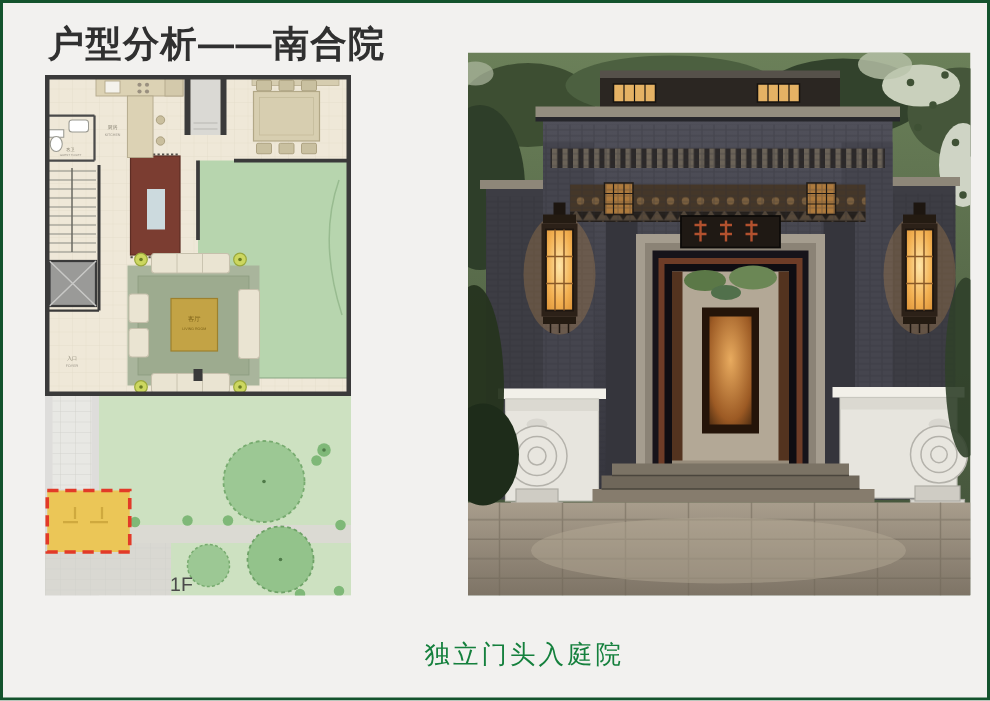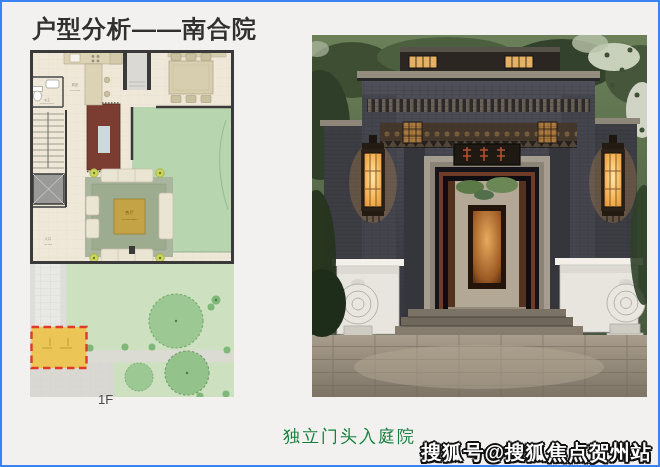--- a/index.html
+++ b/index.html
@@ -1,27 +1,27 @@
 <!DOCTYPE html>
 <html><head>
 <meta charset="utf-8">
 <style>
   html,body{margin:0;padding:0;background:#e9e8e6;}
   .canvas{
     position:relative;width:660px;height:467px;box-sizing:border-box;
-    background:#f2f1ef;border:2px solid #3b82f6;overflow:hidden;
+    background:#f2f1ef;border:2px solid #14532d;overflow:hidden;
     font-family:"Liberation Sans","DejaVu Sans",sans-serif;
   }
   .title{
     position:absolute;left:30px;top:11px;font-size:24px;font-weight:bold;
     color:#303030;letter-spacing:1px;white-space:nowrap;
   }
   .plan{position:absolute;left:28px;top:48px;width:204px;height:347px;}
   .floor-label{
-    position:absolute;left:96px;top:390px;width:46px;text-align:left;
+    position:absolute;left:96px;top:380px;width:46px;text-align:center;
     font-size:13px;color:#4a4a4a;
   }
   .photo{position:absolute;left:310px;top:33px;width:335px;height:362px;}
   .caption{
     position:absolute;left:281px;top:423px;font-size:17px;color:#15803d;
     letter-spacing:2px;white-space:nowrap;
   }
   .watermark{
     position:absolute;right:6px;top:437px;font-size:20px;font-weight:bold;
     color:#ffffff;letter-spacing:1px;white-space:nowrap;
@@ -416,15 +416,14 @@
       <g>
         <ellipse cx="4" cy="225" rx="20" ry="70" fill="#26341f" opacity="0.95"></ellipse>
         <ellipse cx="10" cy="268" rx="24" ry="34" fill="#1e2c1a"></ellipse>
         <ellipse cx="332" cy="210" rx="14" ry="60" fill="#30402a" opacity="0.9"></ellipse>
       </g>
     </svg>
   </div>
 
   <div class="caption">独立门头入庭院</div>
 
-  <div class="watermark">搜狐号@搜狐焦点贺州站</div>
 
 </div>
 
 </body></html>

